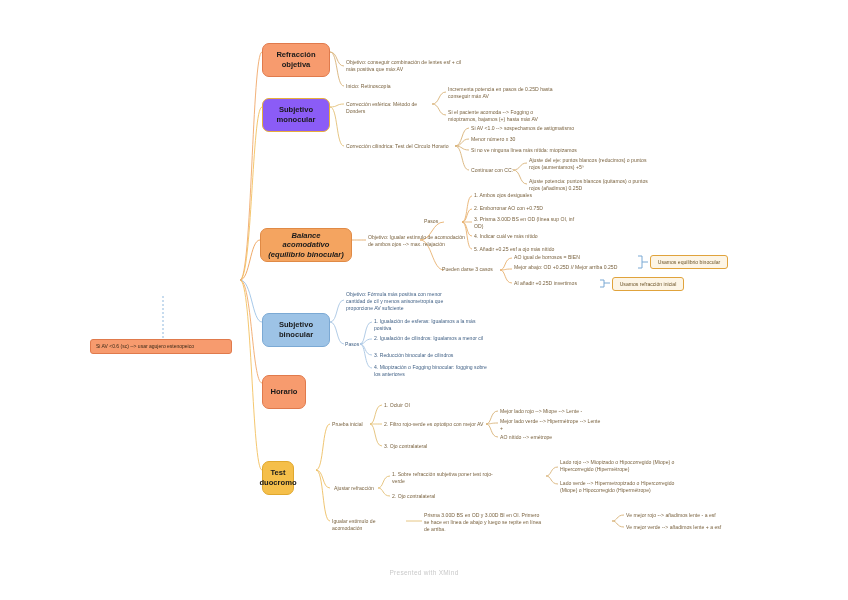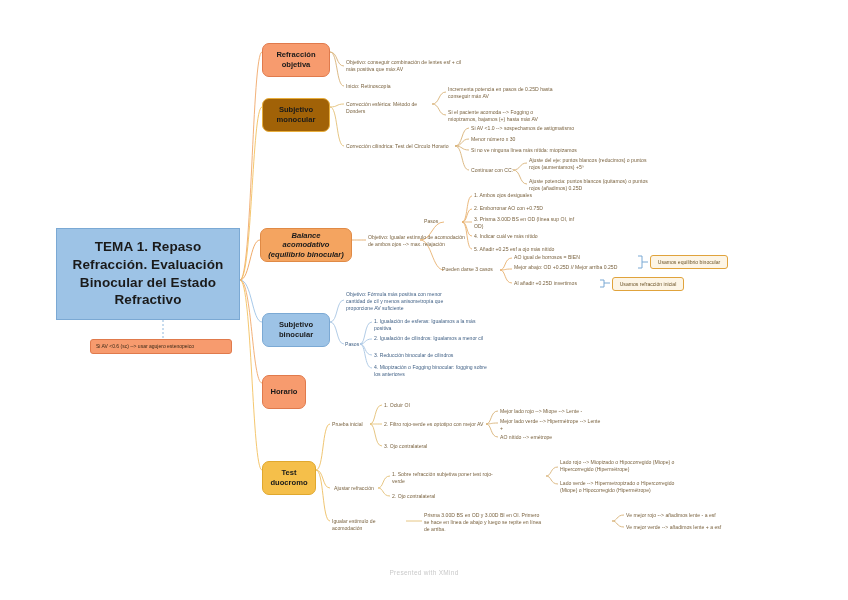--- a/index.html
+++ b/index.html
@@ -45,21 +45,21 @@
     font-weight: bold;
     line-height: 1.26;
     text-align: center;
     padding: 16px 7px;
     color: #1a1a1a;
     display: flex;
     align-items: center;
     justify-content: center;
   }
   .chip.orange-strong { background: #f4a460; border: 1px solid #e08a45; font-style: italic; }
-  .chip.amber         { background: #a16207; border: 1px solid #e8ae3c; }
+  .chip.amber         { background: #8b5cf6; border: 1px solid #e8ae3c; }
   .chip.gold          { background: #f5bf4a; border: 1px solid #e0a82e; }
   .chip.blue          { background: #9dc3e6; border: 1px solid #7ba9d4; }
   .chip.salmon        { background: #f79b6e; border: 1px solid #e07a4c; }
   
   .leaf {
     font-size: 5.1px;
     line-height: 1.42;
     letter-spacing: .01px;
   }
   .leaf.tan  { color: #7a6340; }
@@ -219,35 +219,34 @@
       <g stroke="#e3bf76">
         <path d="M406 521 L 422 521"></path>
       </g>
       <g stroke="#d8b278">
         <path d="M612 521 C 618 521, 616 515, 624 515"></path>
         <path d="M612 521 C 618 521, 616 527, 624 527"></path>
       </g>
     </g>
   </svg>
 
-  <div class="node central" style="left:56px; top:228px; width:184px;">TEMA 1. Repaso Refracción. Evaluación Binocular del Estado Refractivo</div>
 
   <div class="node note-box" style="left:90px; top:339px; width:142px;">Si AV &lt;0.6 (sc) --&gt; usar agujero estenopeico</div>
 
   <div class="node chip salmon" style="left:262px; top:43px; width:68px; height:17px;">Refracción objetiva</div>
 
   <div class="node chip amber" style="left:262px; top:98px; width:68px; height:17px;">Subjetivo monocular</div>
 
   <div class="node chip orange-strong" style="left:260px; top:228px; width:92px; height:24px;">Balance acomodativo (equilibrio binocular)</div>
 
   <div class="node chip blue" style="left:262px; top:313px; width:68px; height:30px;">Subjetivo binocular</div>
 
   <div class="node chip salmon" style="left:262px; top:375px; width:44px; height:16px;">Horario</div>
 
-  <div class="node chip gold" style="left:262px; top:461px; width:54px; height:17px;">Test duocromo</div>
+  <div class="node chip gold" style="left:262px; top:461px; width:32px; height:17px;">Test duocromo</div>
 
   <div class="node leaf tan" style="left:346px; top:59px; width:118px;">Objetivo: conseguir combinación de lentes esf + cil más positiva que máx AV</div>
   <div class="node leaf tan" style="left:346px; top:83px; width:118px;">Inicio: Retinoscopía</div>
 
   <div class="node leaf tan" style="left:346px; top:101px; width:88px;">Corrección esférica: Método de Donders</div>
 
   <div class="node leaf tan" style="left:448px; top:86px; width:112px;">Incrementa potencia en pasos de 0.25D hasta conseguir máx AV</div>
   <div class="node leaf tan" style="left:448px; top:109px; width:112px;">Si el paciente acomoda --&gt; Fogging o miopizamos, bajamos (+) hasta máx AV</div>
 
   <div class="node leaf tan" style="left:346px; top:143px; width:112px;">Corrección cilíndrica: Test del Círculo Horario</div>

